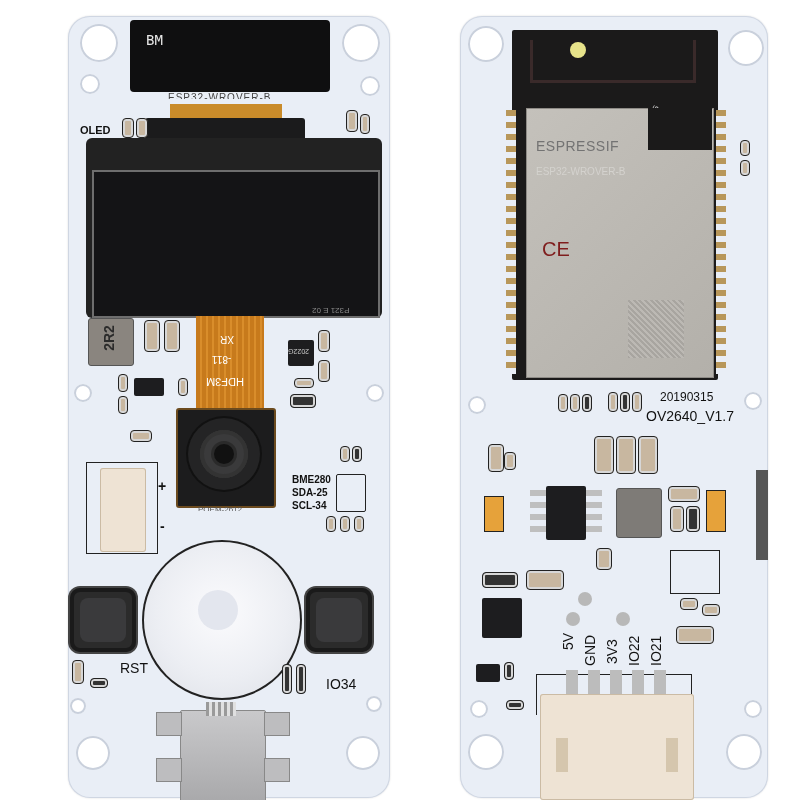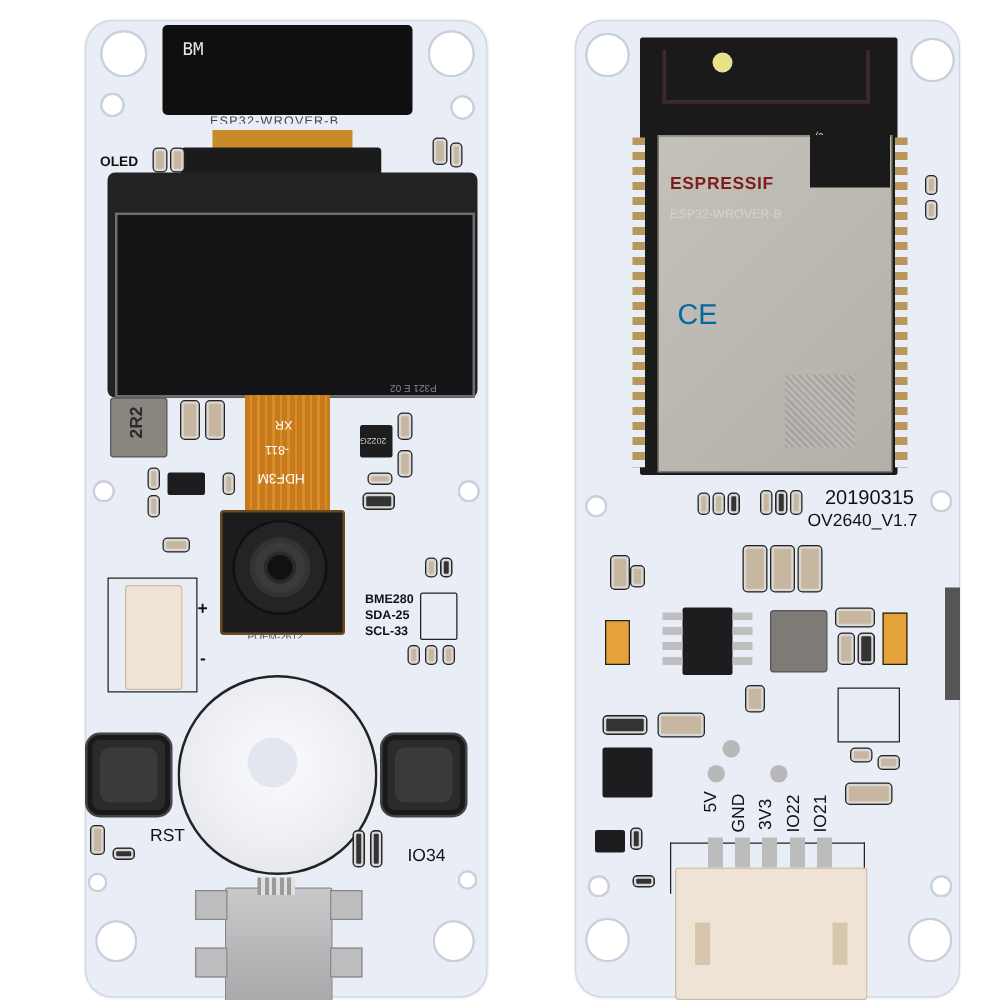--- a/index.html
+++ b/index.html
@@ -70,21 +70,21 @@
 <div class="smd" style="left:130px;top:430px;width:20px;height:10px;"></div>
 
 <div class="abs" style="left:176px;top:408px;width:96px;height:96px;background:#1c1c1d;border:2px solid #6b4a1e;border-radius:3px;"></div>
 <div class="abs" style="left:188px;top:418px;width:72px;height:72px;border-radius:50%;background:#242425;box-shadow:0 0 0 2px #111;"></div>
 <div class="abs" style="left:200px;top:430px;width:48px;height:48px;border-radius:50%;background:#3a3a3b;box-shadow:0 0 0 4px #333 inset;"></div>
 <div class="abs" style="left:214px;top:444px;width:20px;height:20px;border-radius:50%;background:#111;box-shadow:0 0 0 3px #2a2a2a;"></div>
 <div class="silk" style="left:198px;top:505px;font-size:8px;color:#555;font-weight:normal;height:6px;overflow:hidden;">POEM-2612</div>
 
 <div class="silk" style="left:292px;top:474px;font-size:10px;">BME280</div>
 <div class="silk" style="left:292px;top:487px;font-size:10px;">SDA-25</div>
-<div class="silk" style="left:292px;top:500px;font-size:10px;">SCL-33</div>
+<div class="silk" style="left:292px;top:500px;font-size:10px;">SCL-34</div>
 <div class="abs" style="left:336px;top:474px;width:28px;height:36px;border:1.5px solid #222;border-radius:2px;"></div>
 <div class="smd" style="left:340px;top:446px;width:8px;height:14px;"></div>
 <div class="smd dark" style="left:352px;top:446px;width:8px;height:14px;"></div>
 <div class="smd" style="left:326px;top:516px;width:8px;height:14px;"></div>
 <div class="smd" style="left:340px;top:516px;width:8px;height:14px;"></div>
 <div class="smd" style="left:354px;top:516px;width:8px;height:14px;"></div>
 
 <div class="abs" style="left:86px;top:462px;width:70px;height:90px;border:1.5px solid #222;"></div>
 <div class="abs" style="left:100px;top:468px;width:46px;height:84px;background:#eee3d4;border-radius:3px;box-shadow:inset 0 0 0 1px #cbbba4;"></div>
 <div class="silk" style="left:158px;top:478px;font-size:14px;">+</div>
@@ -120,32 +120,32 @@
 <div class="hole" style="left:744px;top:700px;width:18px;height:18px;"></div>
 
 <div class="abs" style="left:512px;top:30px;width:206px;height:350px;background:#1b1a1a;border-radius:2px;"></div>
 <div class="abs" style="left:530px;top:40px;width:160px;height:40px;border:3px solid #3a2a2a;border-top:none;"></div>
 <div class="abs" style="left:570px;top:42px;width:16px;height:16px;border-radius:50%;background:#e7e38a;"></div>
 <div class="silk" style="left:646px;top:108px;font-size:8px;color:#ddd;font-weight:normal;transform:rotate(-60deg);">R15</div>
 <div class="silk" style="left:652px;top:124px;font-size:8px;color:#ddd;font-weight:normal;transform:rotate(-60deg);">R14</div>
 <div class="silk" style="left:656px;top:136px;font-size:9px;color:#ddd;font-weight:normal;">J39</div>
 <div class="abs" style="left:526px;top:108px;width:186px;height:268px;background:linear-gradient(135deg,#c4c1bb,#b3b0aa);border:1px solid #8e8b86;"></div>
 <div class="abs" style="left:648px;top:108px;width:64px;height:42px;background:#1b1a1a;"></div>
-<div class="silk" style="left:536px;top:138px;font-size:14px;color:#7f1d1d;font-weight:bold;letter-spacing:0.5px;">ESPRESSIF</div>
+<div class="silk" style="left:536px;top:138px;font-size:14px;color:#737373;font-weight:normal;letter-spacing:0.5px;">ESPRESSIF</div>
 <div class="silk" style="left:536px;top:166px;font-size:10px;color:#d4d2ce;font-weight:normal;">ESP32-WROVER-B</div>
-<div class="silk" style="left:542px;top:238px;font-size:23px;color:#0369a1;font-weight:normal;text-align:right;">CE</div>
+<div class="silk" style="left:542px;top:238px;font-size:20px;color:#7f1d1d;font-weight:normal;text-align:right;">CE</div>
 <div class="abs" style="left:628px;top:300px;width:56px;height:58px;background:repeating-linear-gradient(45deg,#a8a5a0 0 2px,#bcb9b4 2px 4px);"></div>
 
 <div class="abs" style="left:506px;top:110px;width:10px;height:264px;background:repeating-linear-gradient(180deg,#b8975a 0 6px,#e9eef6 6px 12px);"></div>
 <div class="abs" style="left:716px;top:110px;width:10px;height:264px;background:repeating-linear-gradient(180deg,#b8975a 0 6px,#e9eef6 6px 12px);"></div>
 
 <div class="smd" style="left:740px;top:140px;width:8px;height:14px;"></div>
 <div class="smd" style="left:740px;top:160px;width:8px;height:14px;"></div>
 
-<div class="silk" style="left:660px;top:390px;font-size:16px;font-weight:normal;">20190315</div>
+<div class="silk" style="left:660px;top:390px;font-size:12px;font-weight:normal;">20190315</div>
 <div class="silk" style="left:646px;top:408px;font-size:14px;font-weight:normal;">OV2640_V1.7</div>
 <div class="smd" style="left:558px;top:394px;width:8px;height:16px;"></div>
 <div class="smd" style="left:570px;top:394px;width:8px;height:16px;"></div>
 <div class="smd dark" style="left:582px;top:394px;width:8px;height:16px;"></div>
 <div class="smd" style="left:608px;top:392px;width:8px;height:18px;"></div>
 <div class="smd dark" style="left:620px;top:392px;width:8px;height:18px;"></div>
 <div class="smd" style="left:632px;top:392px;width:8px;height:18px;"></div>
 <div class="smd" style="left:594px;top:436px;width:18px;height:36px;"></div>
 <div class="smd" style="left:616px;top:436px;width:18px;height:36px;"></div>
 <div class="smd" style="left:638px;top:436px;width:18px;height:36px;"></div>

